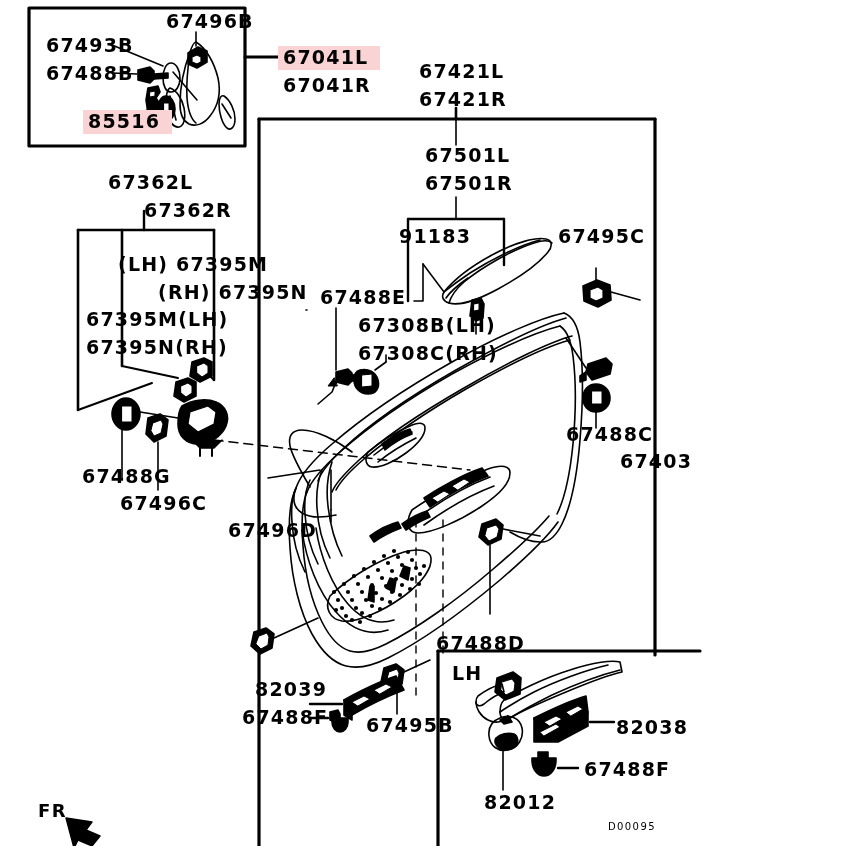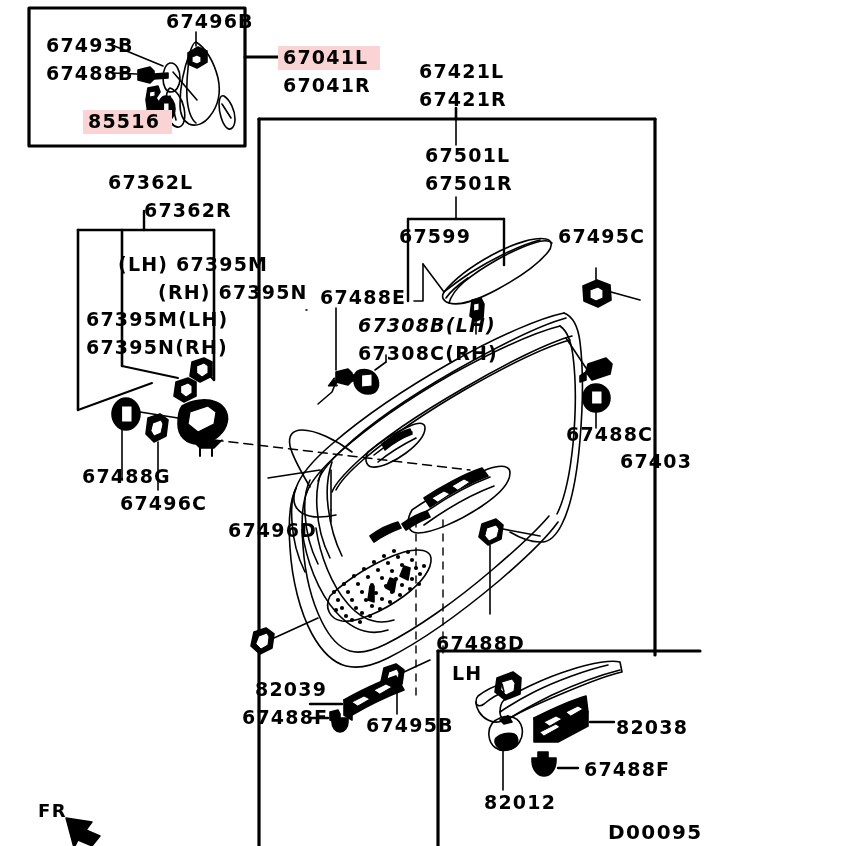--- a/index.html
+++ b/index.html
@@ -32,22 +32,22 @@
     color: #000000;
     white-space: nowrap;
     line-height: 1;
   }
   .lbl.hl {
     background: #fad4d4;
     padding: 2px 12px 3px 5px;
     margin: -2px -5px -3px -5px;
   }
   .lbl.code {
-    font-size: 20px;
-    font-weight: 700;
+    font-size: 10px;
+    font-weight: 400;
     letter-spacing: 1.4px;
   }
   .lbl.fr {
     font-size: 18px;
     letter-spacing: 1.5px;
   }
 </style>
 </head>
 <body>
 
@@ -402,36 +402,36 @@
 
   <div class="lbl hl" style="left:283px; top:48px;">67041L</div>
   <div class="lbl" style="left:283px; top:76px;">67041R</div>
 
   <div class="lbl" style="left:419px; top:62px;">67421L</div>
   <div class="lbl" style="left:419px; top:90px;">67421R</div>
 
   <div class="lbl" style="left:425px; top:146px;">67501L</div>
   <div class="lbl" style="left:425px; top:174px;">67501R</div>
 
-  <div class="lbl" style="left:399px; top:227px;">67599</div>
+  <div class="lbl" style="left:399px; top:227px;">91183</div>
   <div class="lbl" style="left:558px; top:227px;">67495C</div>
 
   <div class="lbl" style="left:108px; top:173px;">67362L</div>
   <div class="lbl" style="left:108px; top:201px;margin-left:36px;">67362R</div>
 
   <div class="lbl" style="left:118px; top:255px;">(LH) 67395M</div>
   <div class="lbl" style="left:118px; top:283px;margin-left:40px;">(RH) 67395N</div>
   <div class="lbl" style="left:86px; top:310px;">67395M(LH)</div>
   <div class="lbl" style="left:86px; top:338px;">67395N(RH)</div>
 
   <div class="lbl" style="left:82px; top:467px;">67488G</div>
   <div class="lbl" style="left:120px; top:494px;">67496C</div>
 
   <div class="lbl" style="left:320px; top:288px;">67488E</div>
-  <div class="lbl" style="left:358px; top:316px;font-style:italic;">67308B(LH)</div>
+  <div class="lbl" style="left:358px; top:316px;">67308B(LH)</div>
   <div class="lbl" style="left:358px; top:344px;">67308C(RH)</div>
 
   <div class="lbl" style="left:566px; top:425px;">67488C</div>
   <div class="lbl" style="left:620px; top:452px;">67403</div>
 
   <div class="lbl" style="left:228px; top:521px;">67496D</div>
 
   <div class="lbl" style="left:436px; top:634px;">67488D</div>
 
   <div class="lbl" style="left:255px; top:680px;">82039</div>

